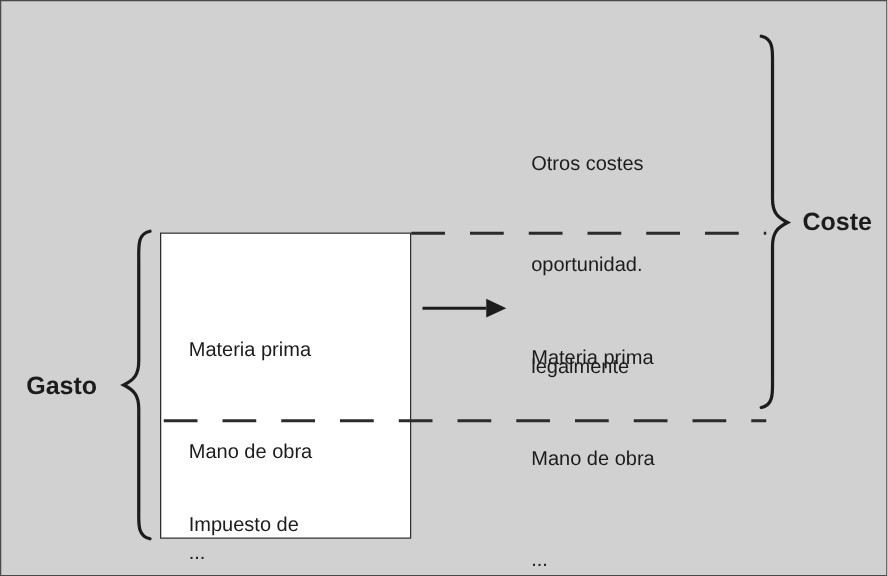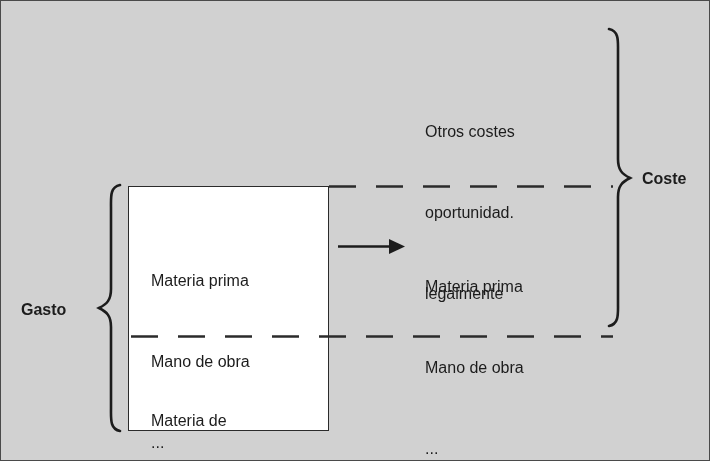--- a/index.html
+++ b/index.html
@@ -27,21 +27,21 @@
   .txt {
     position: absolute;
     color: #1c1c1c;
     font-size: 16px;
     line-height: 27px;
     white-space: pre;
     font-family: "Liberation Sans", sans-serif;
   }
   .txt-bold {
     font-weight: bold;
-    font-size: 16px;
+    font-size: 20px;
   }
   #label-gasto {
     left: 20px;
     top: 295px;
   }
   #label-coste {
     left: 641px;
     top: 164px;
   }
   #block-opportunity {
@@ -112,21 +112,21 @@
     <div>legalmente</div>
   </div>
 
   <div class="txt" id="block-box-top">
     <div>Materia prima</div>
     <div>Mano de obra</div>
     <div>...</div>
   </div>
 
   <div class="txt" id="block-box-bottom">
-    <div>Materia de</div>
+    <div>Impuesto de</div>
     
     
   </div>
 
   <div class="txt" id="block-right-mid">
     <div>Materia prima</div>
     <div>Mano de obra</div>
     <div>...</div>
   </div>
 

